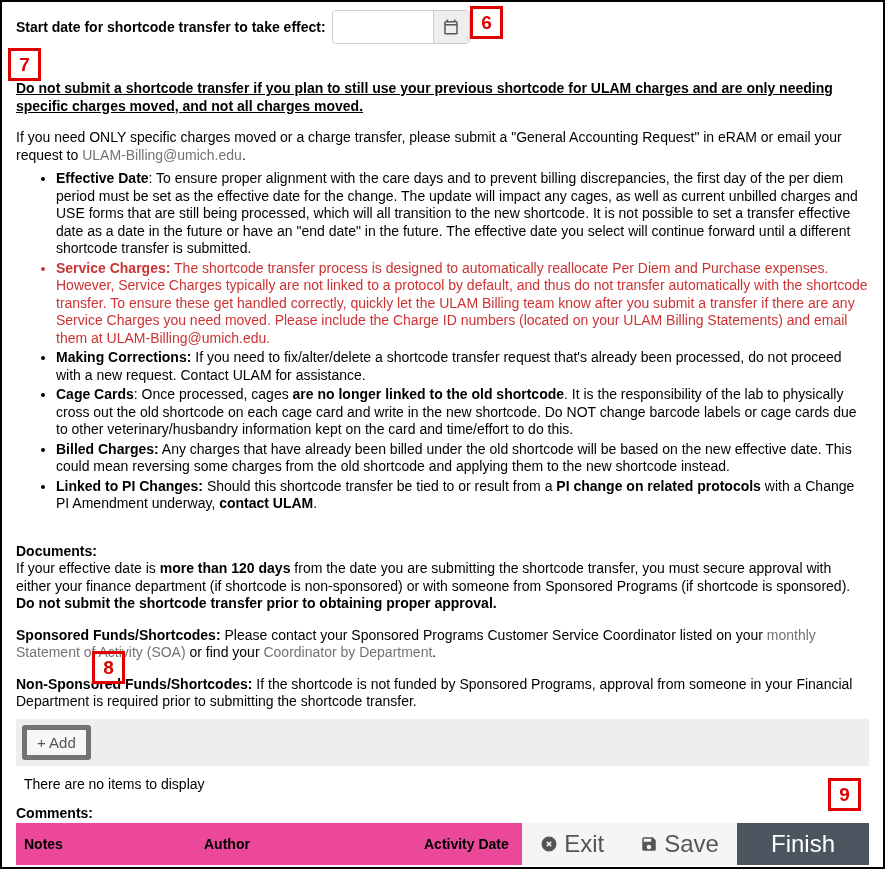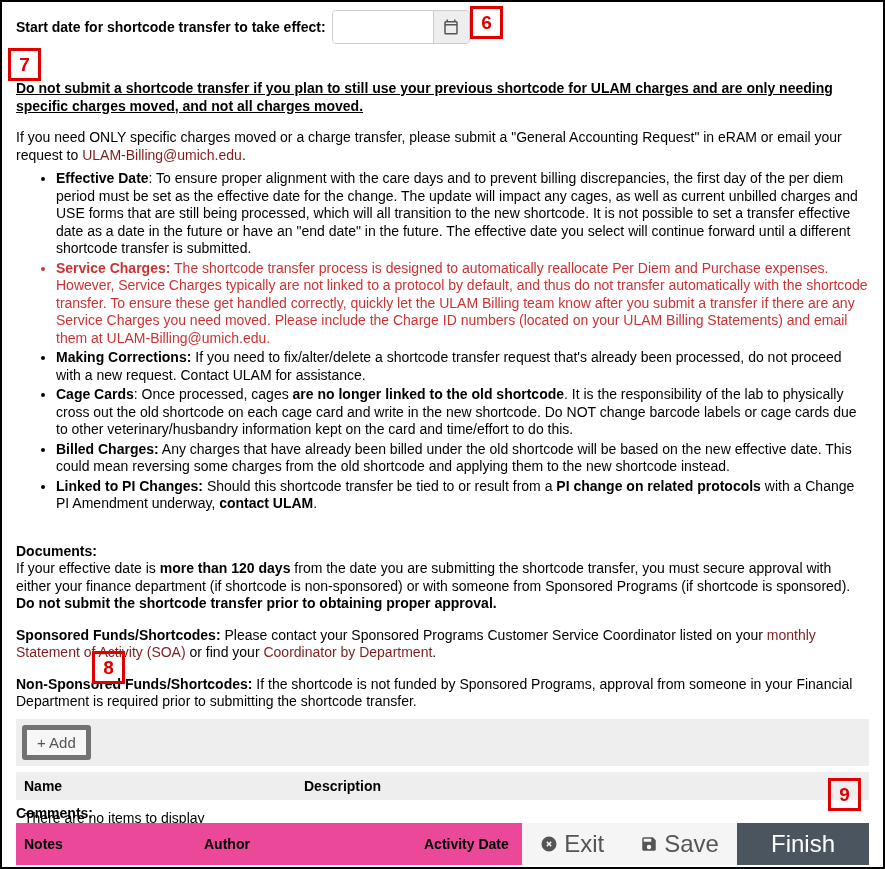--- a/index.html
+++ b/index.html
@@ -56,21 +56,21 @@
     background: #eee;
     border: none;
     border-left: 1px solid #ccc;
     cursor: pointer;
     display: flex;
     align-items: center;
     justify-content: center;
     color: #555;
   }
   .section { margin-top: 20px; text-decoration: underline; }
-  a.link { color: #7f1d1d; text-decoration: none; }
+  a.link { color: #737373; text-decoration: none; }
   ul.bullets {
     margin: 6px 0 0 0;
     padding-left: 40px;
   }
   ul.bullets li { margin-bottom: 2px; line-height: 1.25; }
   .red { color: #cc3333; }
   .underline { text-decoration: underline; }
   .docs-block { margin-top: 30px; }
   .add-bar {
     background: #eeeeee;
@@ -187,24 +187,20 @@
     <div class="mt14">
       <b>Sponsored Funds/Shortcodes:</b><span> Please contact your Sponsored Programs Customer Service Coordinator listed on your </span><a class="link">monthly Statement of Activity (SOA)</a><span> or find your </span><a class="link">Coordinator by Department</a><span>.</span>
     </div>
     <div class="mt14">
       <b>Non-Sponsored Funds/Shortcodes:</b><span> If the shortcode is not funded by Sponsored Programs, approval from someone in your Financial Department is required prior to submitting the shortcode transfer.</span>
     </div>
   </div>
 
   <div class="add-bar">
     <button class="add-btn">+ Add</button>
-  </div>
-  <div class="tbl-head">
-    <div class="col-name">Name</div>
-    <div>Description</div>
   </div>
   <div class="tbl-empty">There are no items to display</div>
 
   <div class="bottom-area">
     <span class="comments-label">Comments:</span>
     <div class="bottom-row">
       <div class="notes-bar">
         <div class="col-notes">Notes</div>
         <div class="col-author">Author</div>
         <div>Activity Date</div>

